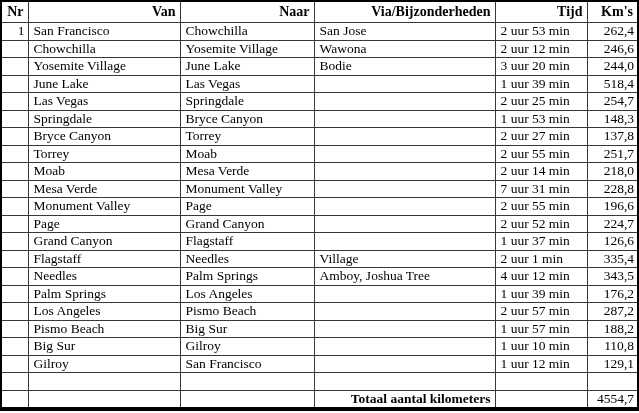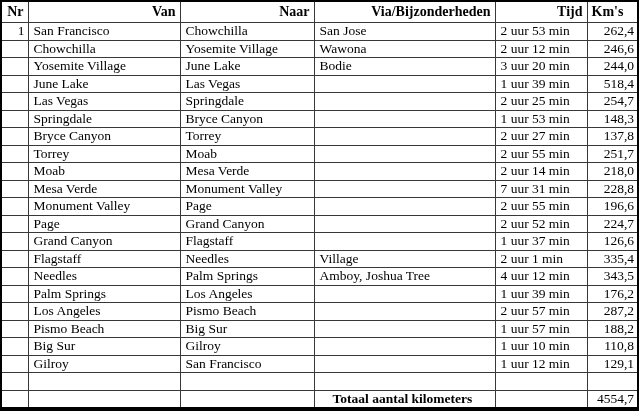--- a/index.html
+++ b/index.html
@@ -36,32 +36,32 @@
     overflow: hidden;
     vertical-align: middle;
   }
   thead th {
     height: 20px;
     font-size: 14px;
     font-weight: bold;
     text-align: right;
     line-height: 20px;
   }
-  thead th.h-km { text-align: left; }
+  thead th.h-km { text-align: right; }
   tbody td, tfoot td {
     height: 16.5px;
     line-height: 16.5px;
     font-size: 13.5px;
   }
   td.num { text-align: right; padding-right: 3px; }
   td.txt { text-align: left; padding-left: 5px; }
   tfoot td.total-label {
     font-weight: bold;
-    text-align: left;
-    padding-left: 18px;
+    text-align: right;
+    padding-left: 5px;
   }
 </style>
 </head>
 <body>
 
 <table class="route-table">
   <colgroup>
     <col class="c-nr">
       <col class="c-van">
       <col class="c-naar">

